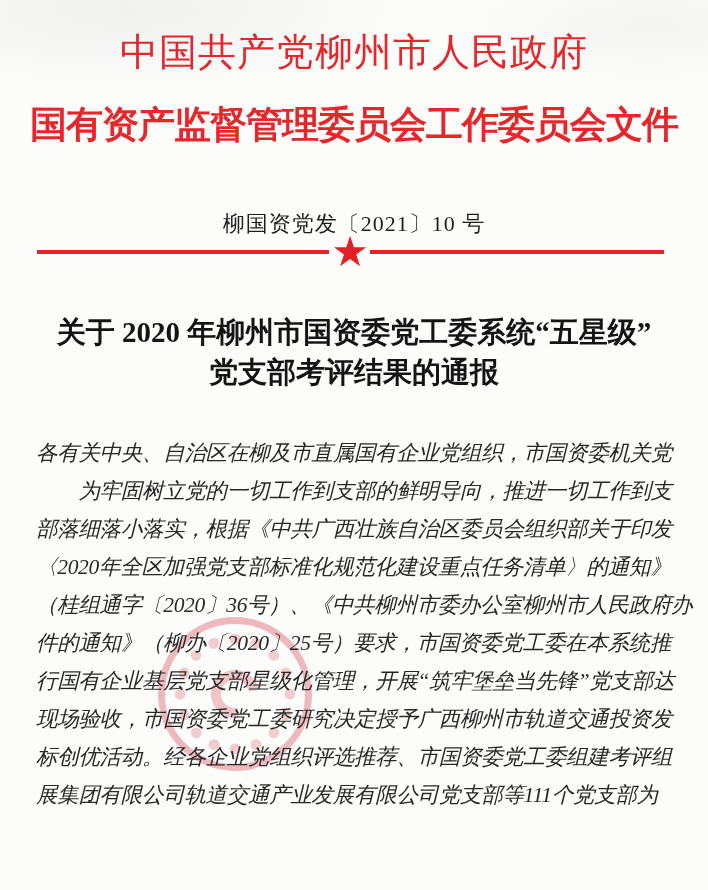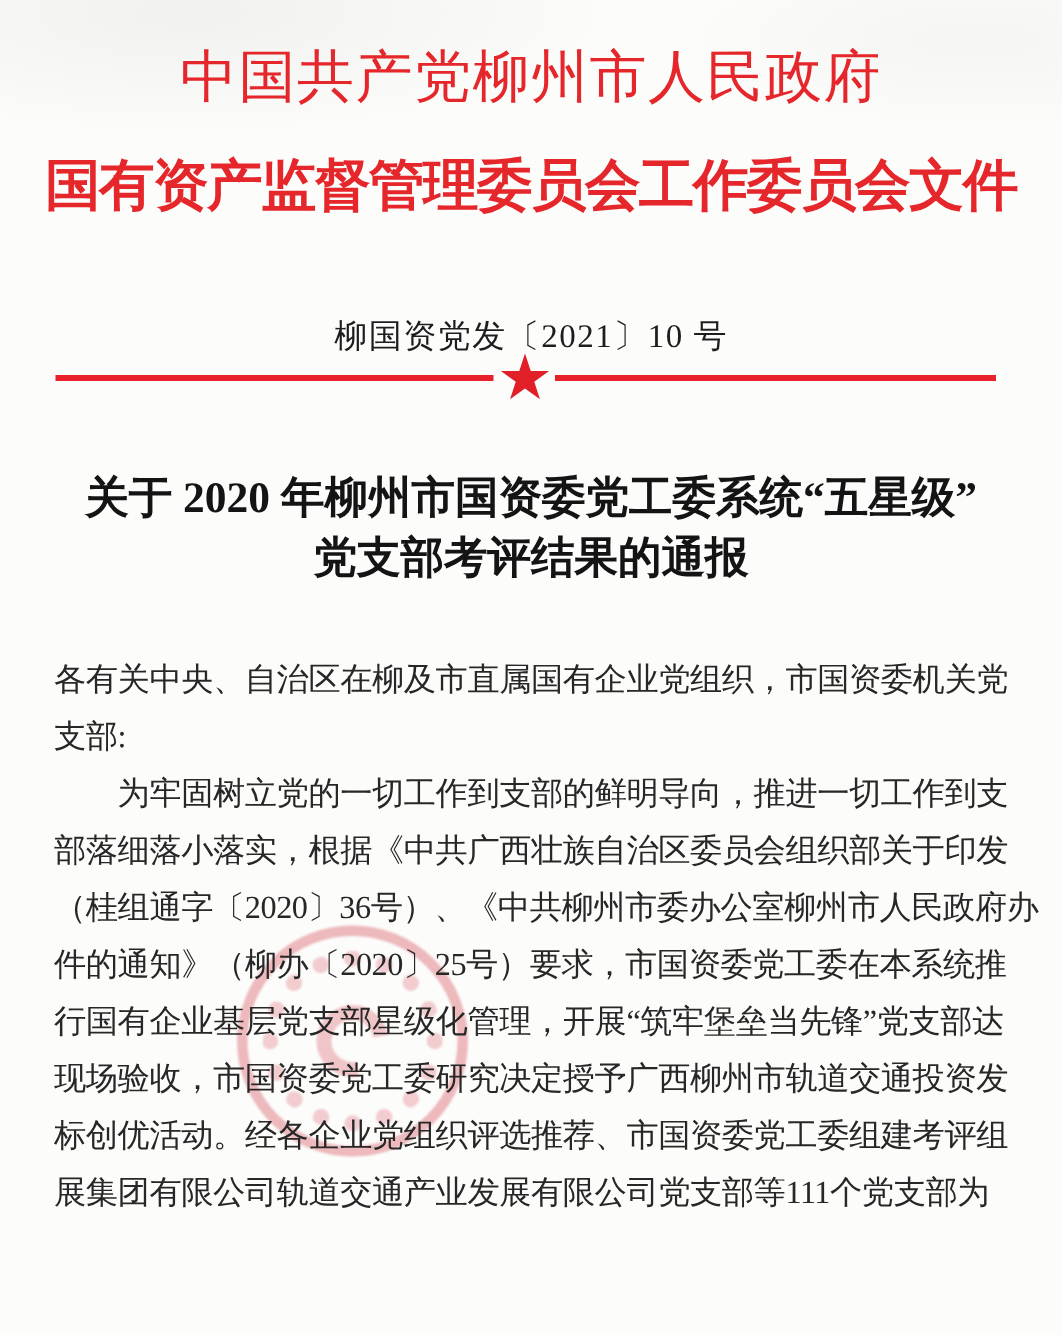--- a/index.html
+++ b/index.html
@@ -91,20 +91,21 @@
     top: 434px; left: 36px;
     width: 638px;
     color: #272727;
     font-size: 21.5px;
     line-height: 38px;
     z-index: 2;
   }
   .body-line {
     white-space: pre;
     letter-spacing: -0.3px;
+    font-style: italic;
   }
 
   
   .seal {
     position: absolute;
     left: 158px; top: 617px;
     width: 154px; height: 154px;
     border: 7px solid rgba(217, 92, 102, 0.42);
     border-radius: 50%;
     filter: blur(0.7px);
@@ -145,23 +146,23 @@
   <div class="star">★</div>
   <div class="rule rule-right"></div>
 
   <div class="title-block">
     <div class="title-line">关于 2020 年柳州市国资委党工委系统“五星级”</div>
     <div class="title-line">党支部考评结果的通报</div>
   </div>
 
   <div class="body-block">
       <div class="body-line">各有关中央、自治区在柳及市直属国有企业党组织，市国资委机关党</div>
-      <div class="body-line">支部:</div>
       <div class="body-line">　　为牢固树立党的一切工作到支部的鲜明导向，推进一切工作到支</div>
       <div class="body-line">部落细落小落实，根据《中共广西壮族自治区委员会组织部关于印发</div>
+      <div class="body-line">〈2020年全区加强党支部标准化规范化建设重点任务清单〉的通知》</div>
       <div class="body-line">（桂组通字〔2020〕36号）、《中共柳州市委办公室柳州市人民政府办</div>
       <div class="body-line">件的通知》（柳办〔2020〕25号）要求，市国资委党工委在本系统推</div>
       <div class="body-line">行国有企业基层党支部星级化管理，开展“筑牢堡垒当先锋”党支部达</div>
       <div class="body-line">现场验收，市国资委党工委研究决定授予广西柳州市轨道交通投资发</div>
       <div class="body-line">标创优活动。经各企业党组织评选推荐、市国资委党工委组建考评组</div>
       <div class="body-line">展集团有限公司轨道交通产业发展有限公司党支部等111个党支部为</div>
     </div>
 
 </div>
 

